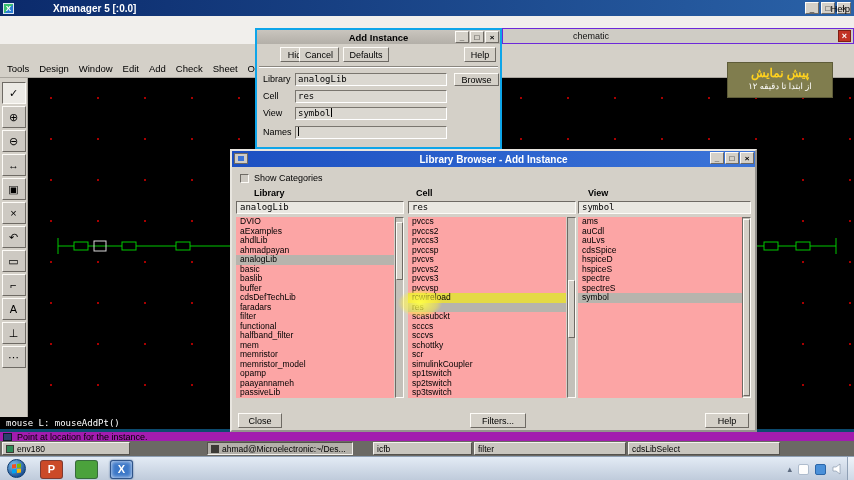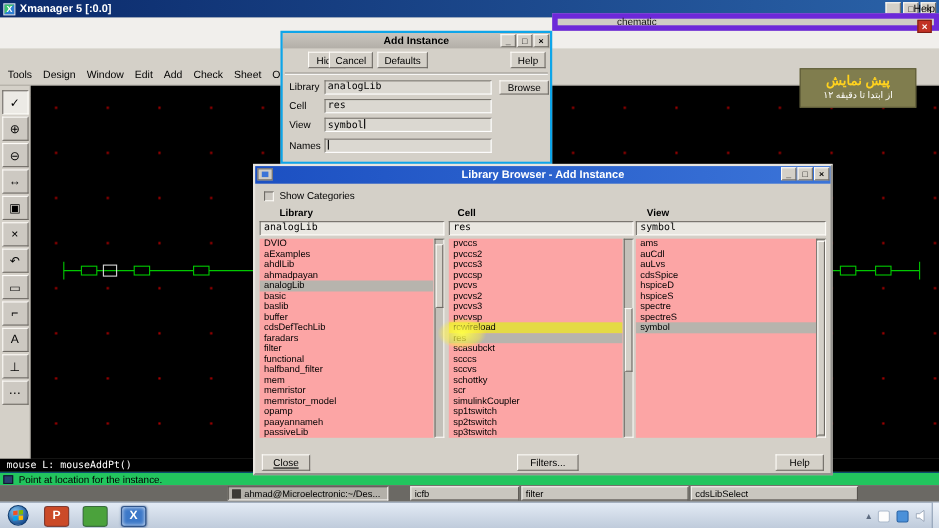--- a/index.html
+++ b/index.html
@@ -14,27 +14,27 @@
         background:#d4d0c8; border:1px solid; border-color:#fdfbf7 #6e6a64 #6e6a64 #fdfbf7;
         font-size:9px; color:#000; cursor:default; white-space:nowrap; }
   .tbtn{ width:14px; height:12px; font-size:8px; line-height:9px; }
 
   
   .xm-titlebar{ left:0; top:0; width:854px; height:16px;
     background:linear-gradient(90deg,#0b2a6b,#2a62a8);
     display:flex; align-items:center; padding:0 3px; gap:4px; }
   .xm-icon{ width:11px; height:11px; background:linear-gradient(135deg,#39c06f 50%,#2d7fd4 50%);
     border:1px solid #dfe8f4; color:#fff; font-size:8px; line-height:9px; text-align:center; font-weight:bold;}
-  .xm-title{ color:#fff; font-size:10px; font-weight:bold; flex:1; }
+  .xm-title{ color:#fff; font-size:10px; font-weight:bold; flex:1;margin-left:35px; }
   .xm-buttons{ display:flex; gap:2px; }
 
   
   .top-band{ left:0; top:16px; width:854px; height:28px; background:#f1efec; }
-  .sch-strip{ left:502px; top:12px; width:352px; height:16px; background:#cfccc5;
-    border:5px solid #6d28d9; z-index:1; display:flex; align-items:center; }
+  .sch-strip{ left:502px; top:28px; width:352px; height:16px; background:#cfccc5;
+    border:1px solid #6d28d9; z-index:1; display:flex; align-items:center;padding-left:16px; }
   .sch-strip-title{ font-size:9px; padding-left:54px; color:#111; }
   .red-close{ position:absolute; right:2px; top:1px; width:13px; height:12px;
     background:#c23225; color:#fff; font-size:9px; line-height:11px; text-align:center;
     border:1px solid #7e1d14; font-weight:bold; }
 
   
   .ciw-bar{ left:0; top:44px; width:854px; height:16px; background:#d4d0c8; font-size:9.5px;margin-top:33px; }
   .ciw-cmd{ position:absolute; left:6px; top:3px; }
   .ciw-sel{ position:absolute; left:88px; top:3px; }
   .menu-bar{ left:0; top:60px; width:854px; height:18px; background:#d4d0c8;
@@ -48,23 +48,23 @@
   .tool{ width:24px; height:22px; margin:2px auto; display:flex; align-items:center; justify-content:center;
     font-size:11px; background:#cdc9c2; border:1px solid; border-color:#fdfbf7 #6e6a64 #6e6a64 #fdfbf7; }
   .tool.active{ background:#eceae5; border-color:#6e6a64 #fdfbf7 #fdfbf7 #6e6a64; }
 
   
   .canvas{ left:28px; top:78px; width:826px; height:339px; background:#000; }
 
   
   .mouse-line{ left:0; top:417px; width:854px; height:12px; background:#000; color:#fff;
     font-family:"DejaVu Sans Mono",monospace; font-size:9px; line-height:12px; padding-left:6px; }
-  .prompt-line{ left:0; top:429px; width:854px; height:12px; background:#22c55e;
+  .prompt-line{ left:0; top:429px; width:854px; height:12px; background:#a21caf;
     font-size:9px; line-height:12px; display:flex; align-items:center; gap:5px; padding-left:3px;
-    border-top:1px solid #0c4a6e; }
+    border-top:3px solid #0c4a6e; }
   .prompt-icon{ width:9px; height:8px; background:#2a3f6e; border:1px solid #10182c; }
 
   
   .window-bar{ left:0; top:441px; width:854px; height:15px; background:#6b6964; }
   .wbtn{ position:absolute; top:1px; height:13px; background:#c9c6bf;
     border:1px solid; border-color:#f4f2ee #55524d #55524d #f4f2ee;
     font-size:8.5px; display:flex; align-items:center; gap:3px; padding:0 3px;
     white-space:nowrap; overflow:hidden; }
   .wbtn.active{ background:#b3b0a9; border-color:#55524d #f4f2ee #f4f2ee #55524d; }
   .wico{ width:8px; height:8px; flex:0 0 auto; border:1px solid #3c3a36; }
@@ -231,20 +231,24 @@
     </svg>
   </div>
 
   <div class="abs mouse-line">mouse L: mouseAddPt()</div>
   <div class="abs prompt-line">
     <span class="prompt-icon"></span>
     <span>Point at location for the instance.</span>
   </div>
 
   <div class="abs window-bar">
+      <button class="wbtn" style="left: 2px; width: 128px;">
+      <span class="wico" style="background: rgb(46, 139, 87);"></span>
+      <span>env180</span>
+    </button>
       <button class="wbtn active" style="left: 207px; width: 146px;">
       <span class="wico" style="background: rgb(60, 58, 54);"></span>
       <span>ahmad@Microelectronic:~/Des...</span>
     </button>
       <button class="wbtn" style="left: 373px; width: 99px;">
 
       <span>icfb</span>
     </button>
       <button class="wbtn" style="left: 474px; width: 152px;">
 
@@ -400,21 +404,21 @@
         <div class="row">hspiceD</div>
         <div class="row">hspiceS</div>
         <div class="row">spectre</div>
         <div class="row">spectreS</div>
         <div class="row selected">symbol</div>
       </div>
     <div class="scroll" style="left:510px; top:66px; height:181px;">
       <span class="thumb" style="top:1px; height:177px;"></span>
     </div>
 
-    <button class="btn lb-btn" style="left:6px; width:44px;text-decoration:underline;">Close</button>
+    <button class="btn lb-btn" style="left:6px; width:44px;">Close</button>
     <button class="btn lb-btn" style="left:238px; width:56px;">Filters...</button>
     <button class="btn lb-btn" style="left:473px; width:44px;">Help</button>
   </div>
 
 
   <div class="abs preview-box" dir="rtl">
     <div class="preview-title">پیش نمایش</div>
     <div class="preview-sub">از ابتدا تا دقیقه ۱۲</div>
   </div>
 

